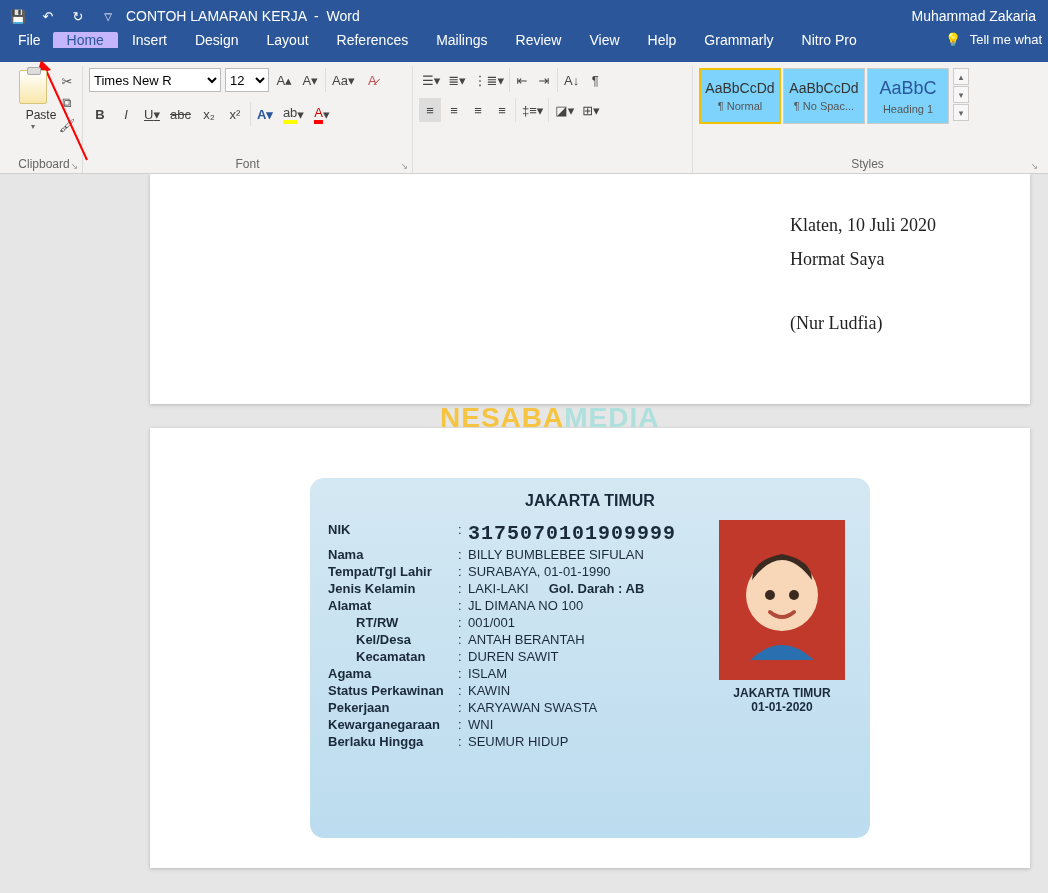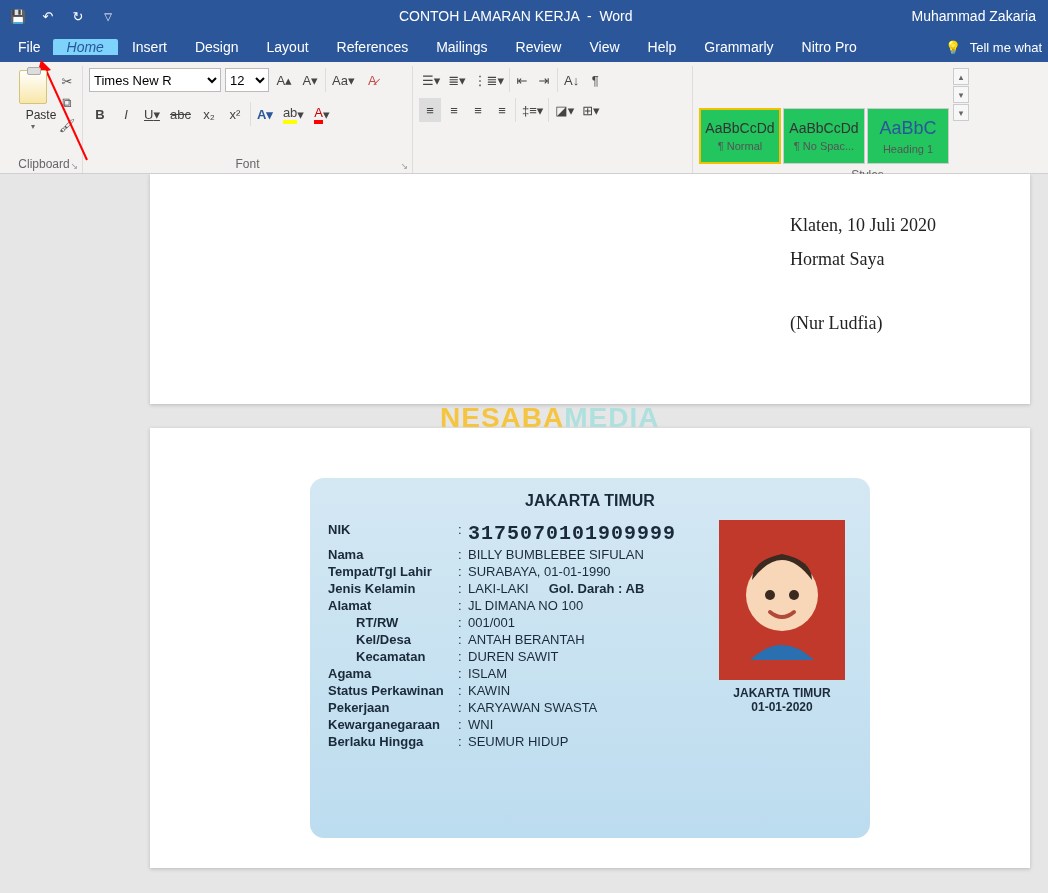--- a/index.html
+++ b/index.html
@@ -23,47 +23,45 @@
     padding: 0 6px;
     gap: 6px;
   }
   .qat-btn {
     width: 24px; height: 24px;
     display: flex; align-items: center; justify-content: center;
     color: #fff;
   }
   .title-center {
     flex: 1;
-    text-align: center;
     font-size: 14px;
   }
   .user-area { padding-right: 6px; font-size: 14px; }
   
   .tabs {
     background: #2b579a;
     display: flex;
     height: 30px;
     padding-left: 6px;
-    align-items: center;
+    align-items: flex-start;
     position: relative;
   }
   .tab {
     color: #fff;
     padding: 0 14px;
     display: flex; align-items: center;
     font-size: 14px;
     cursor: pointer;
   }
   .tab.file { padding: 0 12px; }
   .tab.active {
-    background: #7dd3fc;
+    background: #c4b5fd;
     color: #2b579a;
     border-top-left-radius: 2px;
     border-top-right-radius: 2px;
-    font-style: italic;
   }
   .tab-right {
     margin-left: auto;
     display: flex;
     align-items: center;
     color: #fff;
     padding-right: 6px;
     gap: 8px;
   }
   .arrow {
@@ -137,26 +135,25 @@
     display: flex; align-items:center; justify-content:center;
     font-size: 13px; color:#444;
     padding:0 3px;
     cursor:pointer;
   }
   .ctl.sep { border-left:1px solid #ddd; padding-left:6px; }
   .para-grid { display:flex; flex-direction:column; gap:6px; }
   .para-row { display:flex; gap:2px; }
   .style-card {
     border:1px solid #ccc;
-    background:#22c55e;
+    background:#7dd3fc;
     width:82px; height:56px;
     display:flex; flex-direction:column; align-items:center; justify-content:center;
     font-size:12px;
     cursor:pointer;
-    margin-top:40px;
   }
   .style-card.sel { border:1px solid #f2c100; box-shadow:0 0 0 1px #f2c100 inset; }
   .style-sample { font-size:14px; color:#333; }
   .style-sample.heading { color:#2b579a; font-size:18px; }
   .style-name { font-size:11px; color:#555; margin-top:4px; }
   .styles-wrap { display:flex; gap:2px; align-items:flex-start; }
   .style-expand { width:16px; display:flex; flex-direction:column; gap:1px; margin-left:2px;}
   .style-expand div { height:17px; border:1px solid #ccc; background:#f7f7f7; display:flex; align-items:center; justify-content:center; font-size:9px; color:#666; cursor:pointer;}
 
   

